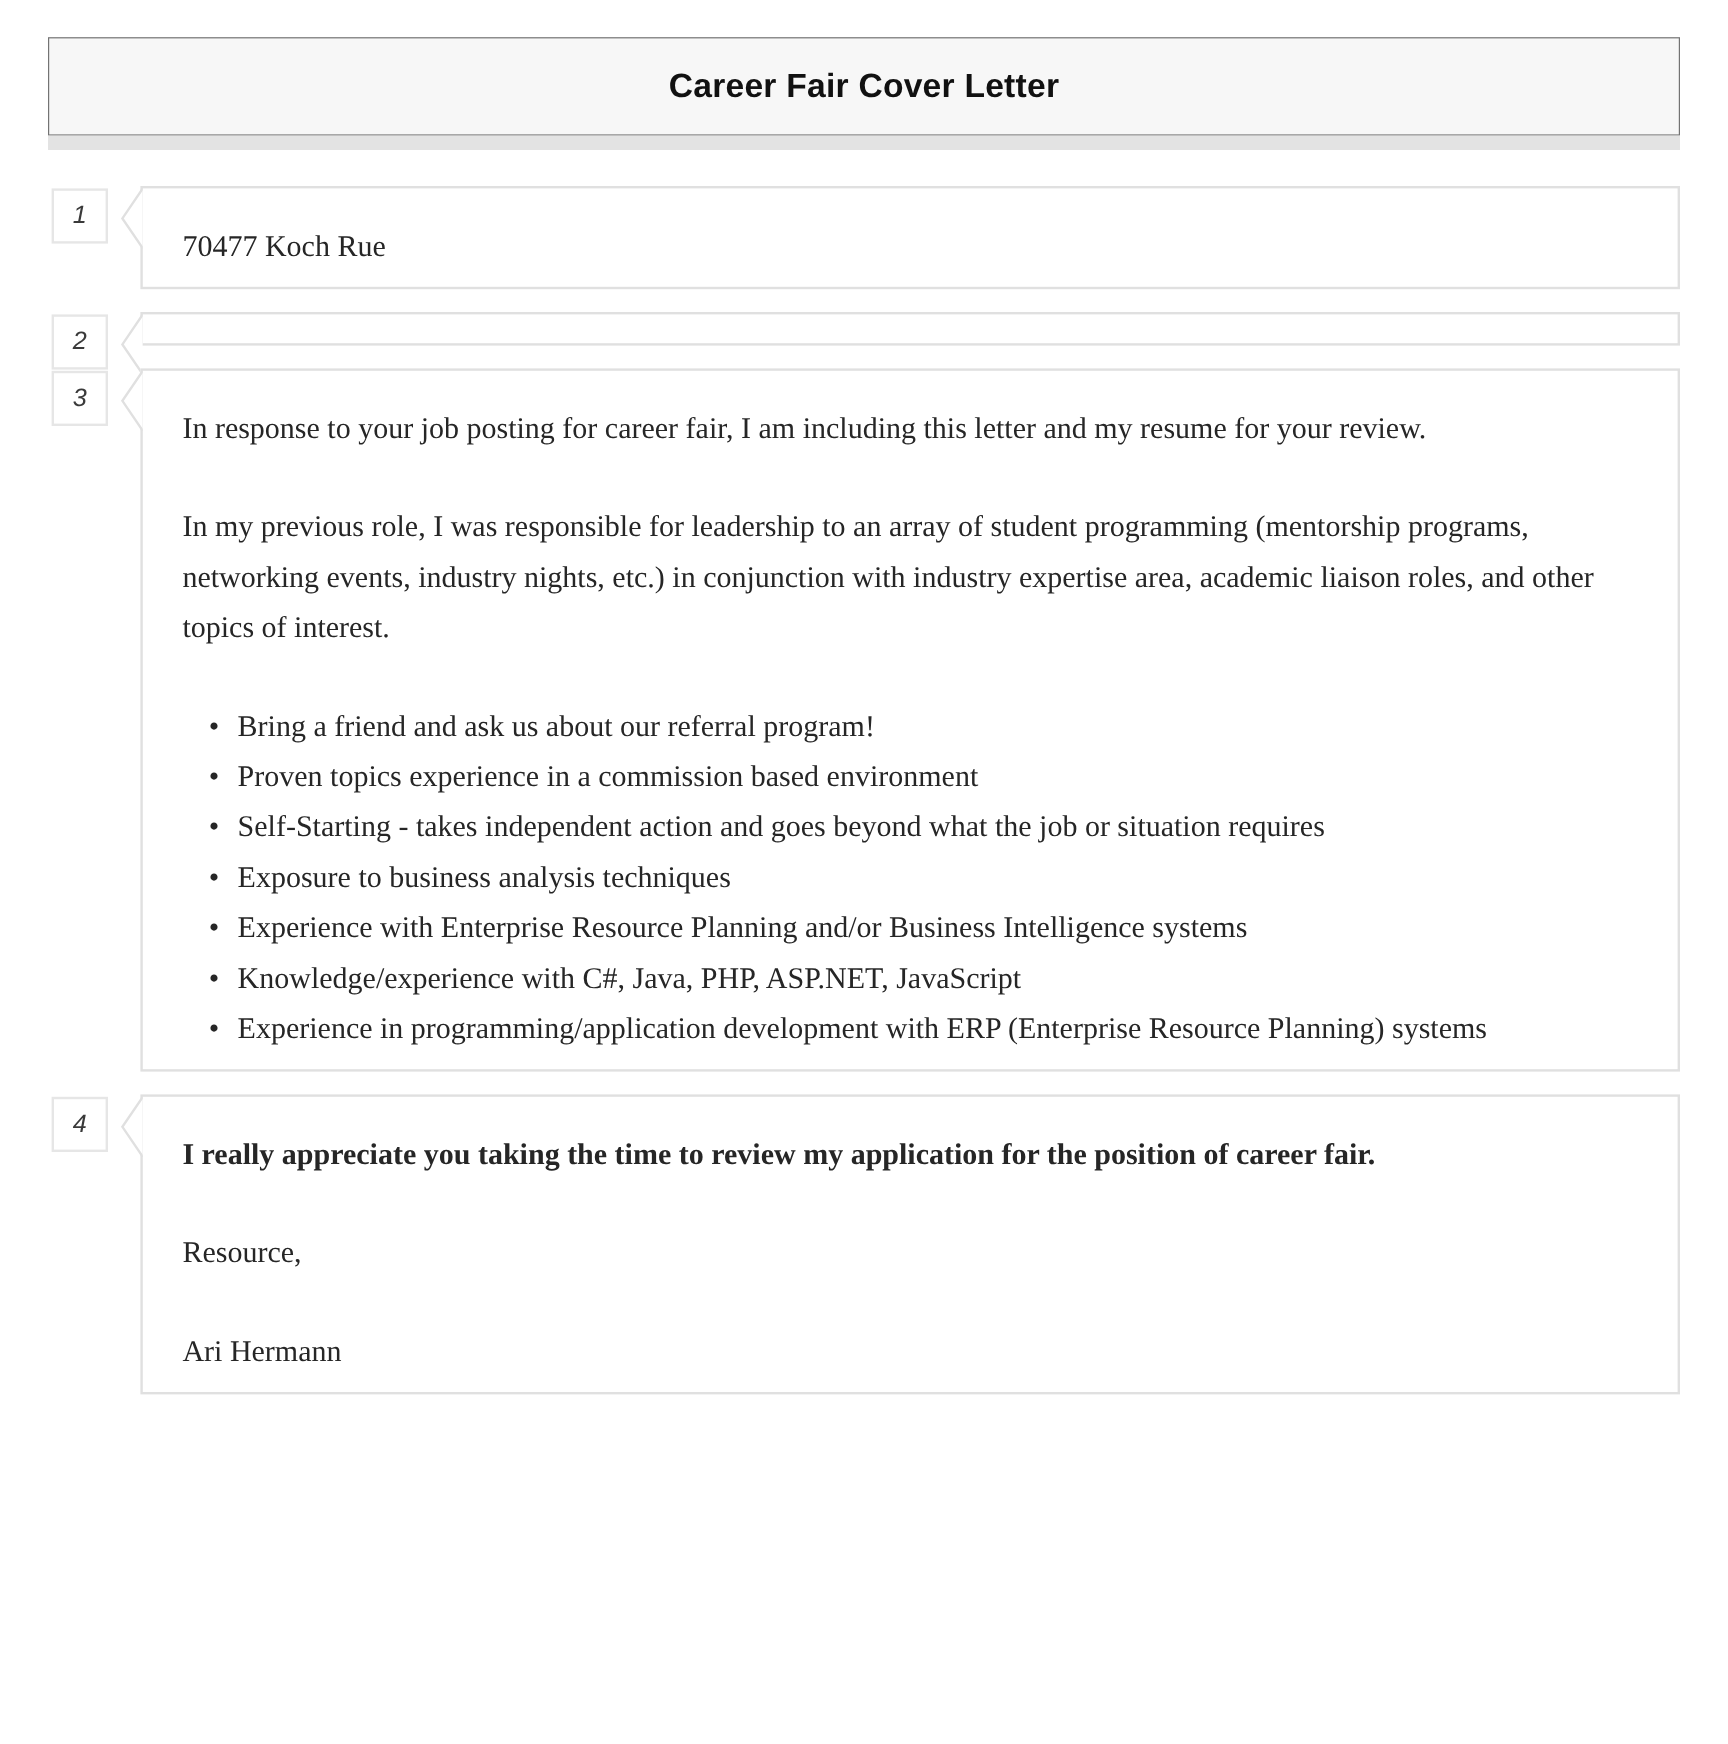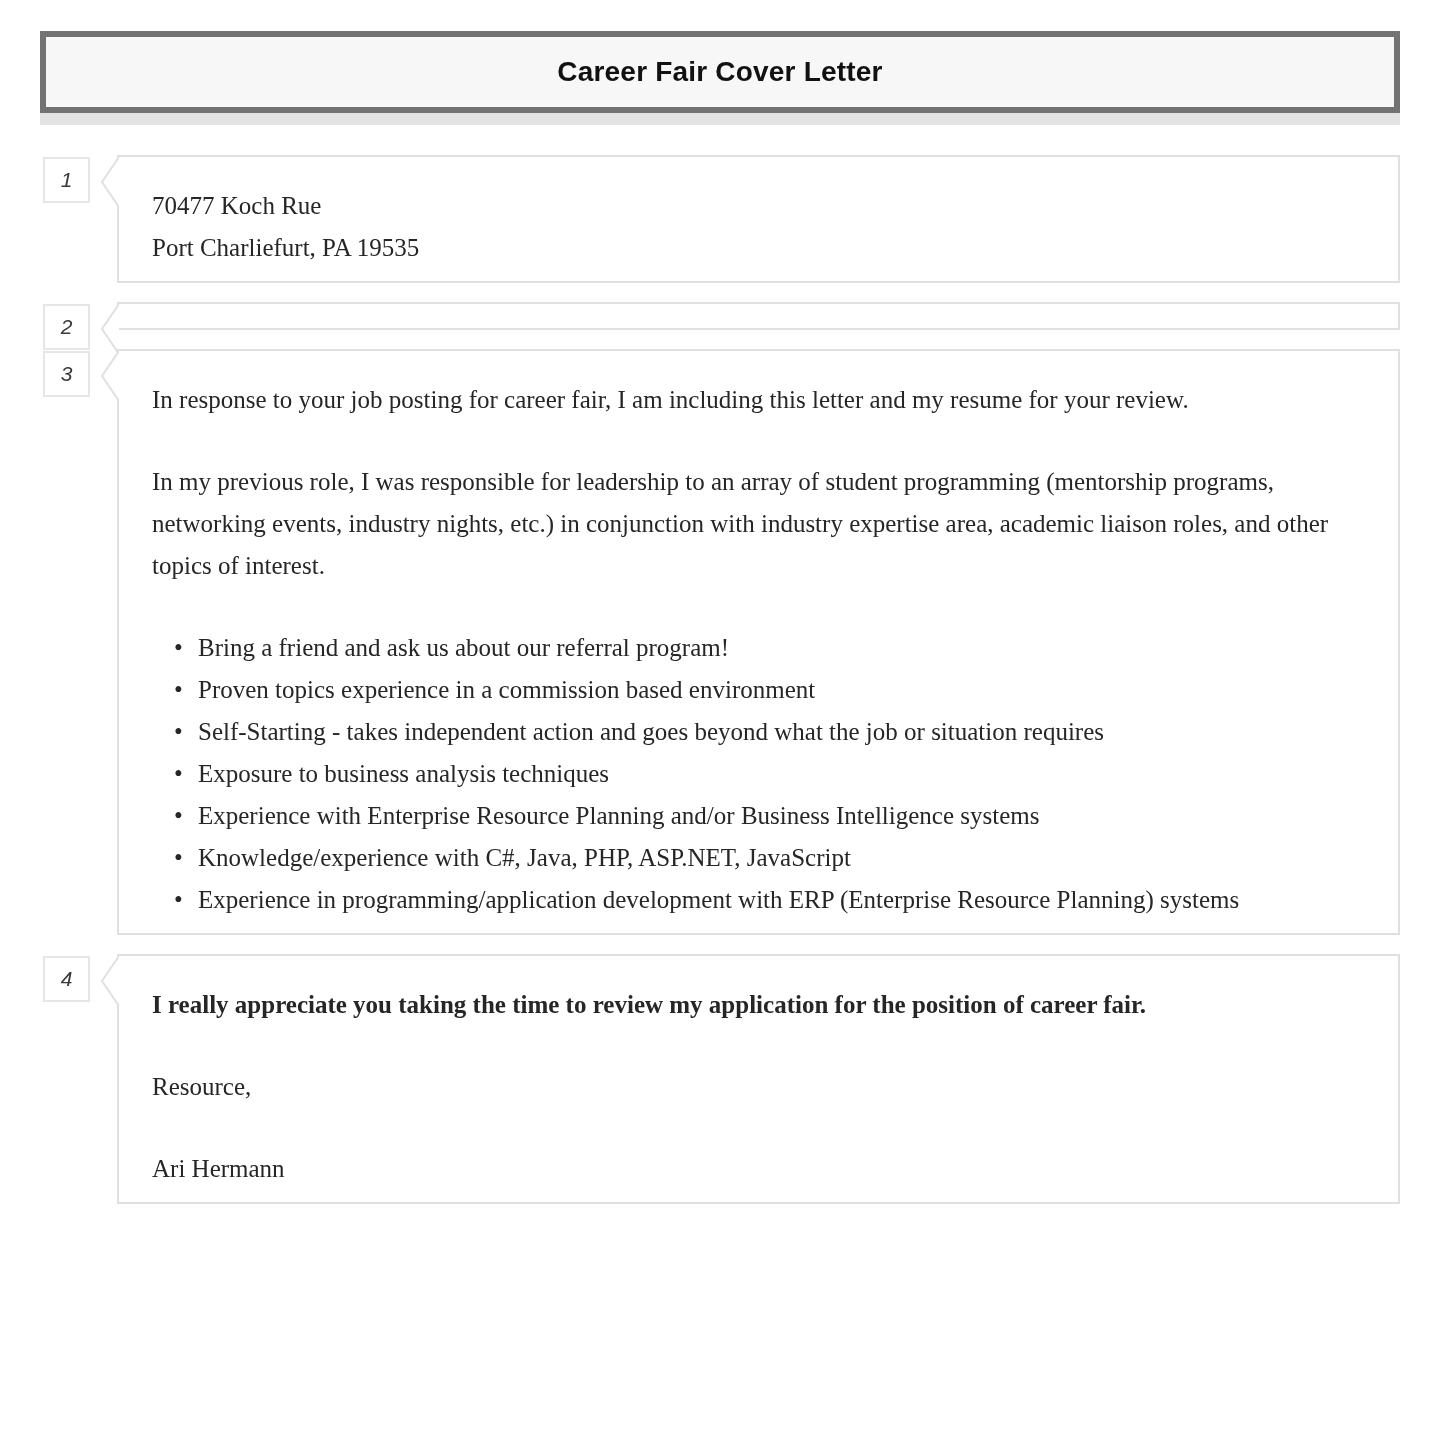--- a/index.html
+++ b/index.html
@@ -16,21 +16,21 @@
     overflow: hidden;
   }
 
   
   .header-wrap {
     margin: 31px 40px 0 40px;
   }
   .header {
     height: 82px;
     background: #f7f7f7;
-    border: 6px solid #737373;
+    border: 1px solid #737373;
     display: flex;
     align-items: center;
     justify-content: center;
   }
   .header-title {
     font-family: "Liberation Sans", "DejaVu Sans", sans-serif;
     font-size: 28px;
     font-weight: bold;
     color: #111111;
     letter-spacing: 0.2px;
@@ -119,21 +119,20 @@
 
   <section class="section">
     <div class="badge">
       <span>1</span>
     </div>
     <svg class="notch" viewBox="0 0 20 54" xmlns="http://www.w3.org/2000/svg">
       <path d="M20 2 L3 27 L20 52" fill="#ffffff" stroke="#e0e0e0" stroke-width="2"></path>
     </svg>
     <div class="content">
       <div class="address-line">70477 Koch Rue</div>
-      <div class="address-line">Port Charliefurt, PA 19535</div>
     </div>
   </section>
 
   <section class="section">
     <div class="badge">
       <span>2</span>
     </div>
     <svg class="notch" viewBox="0 0 20 54" xmlns="http://www.w3.org/2000/svg">
       <path d="M20 2 L3 27 L20 52" fill="#ffffff" stroke="#e0e0e0" stroke-width="2"></path>
     </svg>

